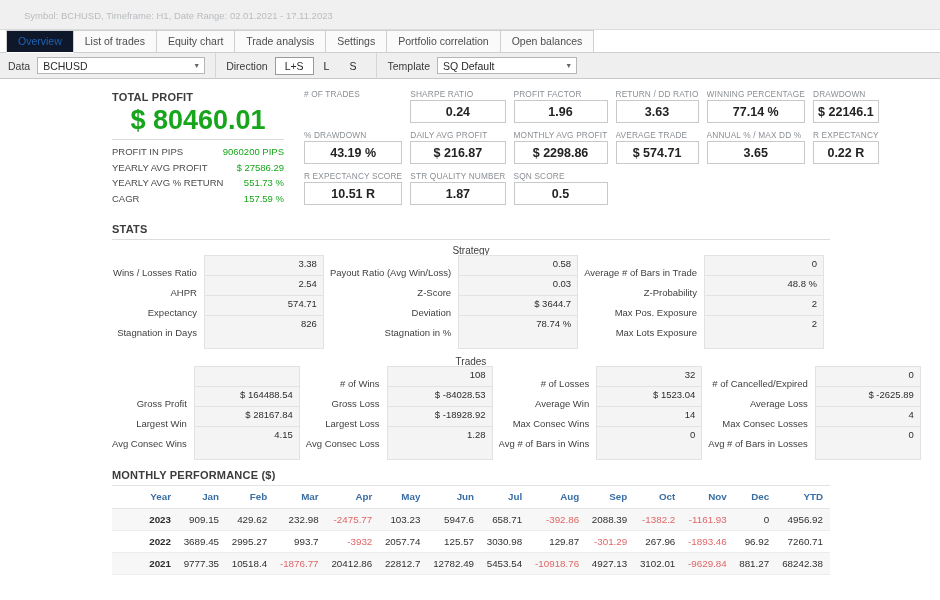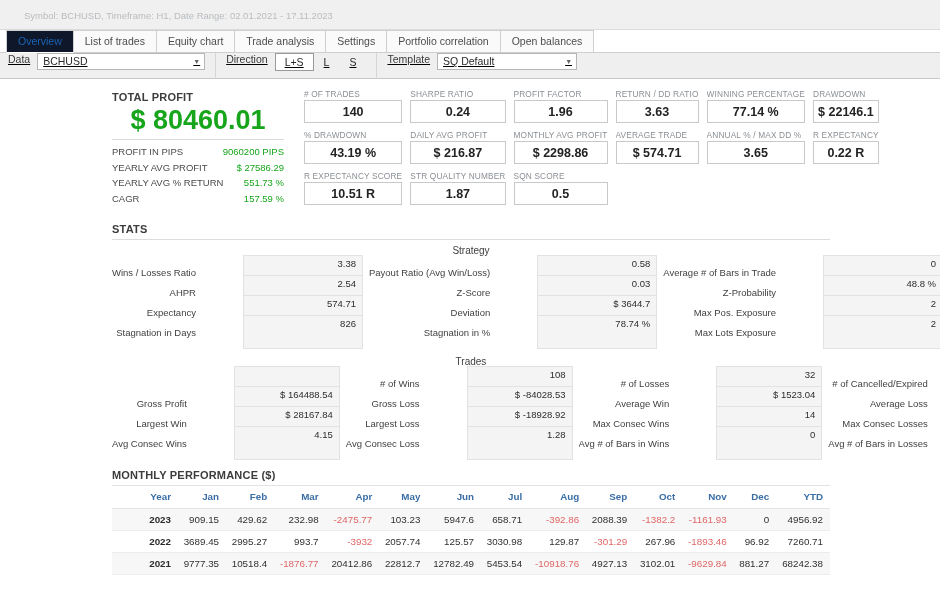--- a/index.html
+++ b/index.html
@@ -67,26 +67,25 @@
   .toolbar {
     height: 26px;
     background: #efefef;
     border-bottom: 1px solid #c8c8c8;
     display: flex;
     align-items: center;
     padding-left: 8px;
   }
   .tb-group {
     display: flex;
-    align-items: flex-start;
+    align-items: center;
     height: 26px;
     padding-right: 10px;
     border-right: 1px solid #d6d6d6;
     margin-right: 10px;
-    text-decoration: underline;
   }
   .tb-group:last-child { border-right: none; }
   .tb-label {
     font-size: 10.5px;
     color: #3a3a3a;
     margin-right: 7px;
   }
   .combo {
     background: #ffffff;
     border: 1px solid #b6b6b6;
@@ -207,21 +206,20 @@
     column-gap: 0px;
     row-gap: 0px;
   }
   .stat-grid.cols3 { grid-template-columns: repeat(3, 1fr); }
   .stat-grid.cols4 { grid-template-columns: repeat(4, 1fr); }
   .cell {
     display: flex;
     align-items: center;
     height: 20px;
     padding-right: 6px;
-    gap: 40px;
   }
   .cell .lab {
     flex: 1;
     text-align: right;
     font-size: 9.5px;
     color: #3f3f3f;
     padding-right: 7px;
     white-space: nowrap;
     overflow: hidden;
   }
@@ -340,21 +338,20 @@
             </div>
             <div class="profit-row">
               <span>CAGR</span>
               <span class="pv">157.59 %</span>
             </div>
           </div>
       </div>
       <div class="kpi-grid" id="kpigrid">
           <div>
             <div class="kpi-label"># OF TRADES</div>
-            <div class="kpi-box">140</div>
           </div>
           <div>
             <div class="kpi-label">SHARPE RATIO</div>
             <div class="kpi-box">0.24</div>
           </div>
           <div>
             <div class="kpi-label">PROFIT FACTOR</div>
             <div class="kpi-box">1.96</div>
           </div>
           <div>

